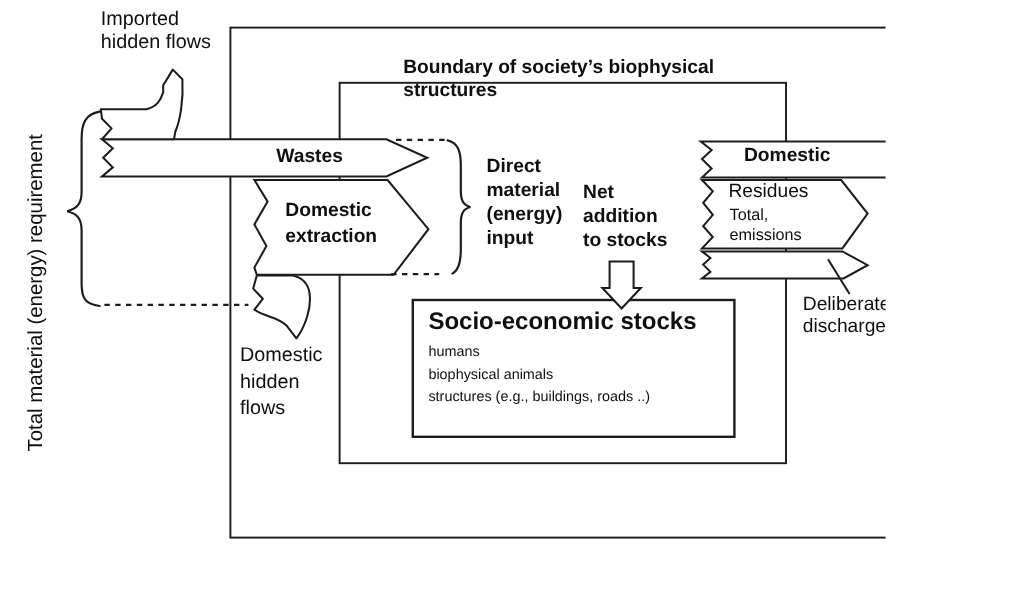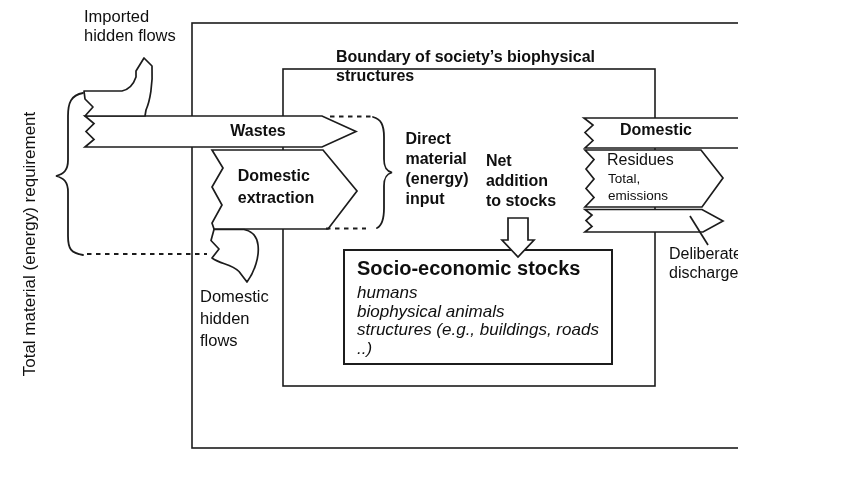--- a/index.html
+++ b/index.html
@@ -19,21 +19,21 @@
   .lbl {
     position:absolute; font-size:16px; line-height:18.5px;
     white-space:pre-line; color:#0f0f0f;
   }
   .ctr { transform:translateX(-50%); text-align:left;font-weight:bold; }
   .rot {
     transform:translate(-50%,-50%) rotate(-90deg);
     white-space:nowrap; font-size:17px;
   }
   .stocks-title { font-weight:bold; font-size:20px; line-height:23px; margin-bottom:4px; }
-  .stocks-item  { font-size:17px; line-height:18.5px;font-style:italic; }
+  .stocks-item  { font-size:12px; line-height:18.5px; }
 </style>
 </head>
 <body>
 
 <div id="stage">
 
   <svg id="shapes" width="853" height="493" viewBox="0 0 853 493">
 
     <rect class="box" x="192" y="23" width="571" height="425"></rect>
     <rect class="box" x="283" y="69" width="372" height="317"></rect>

